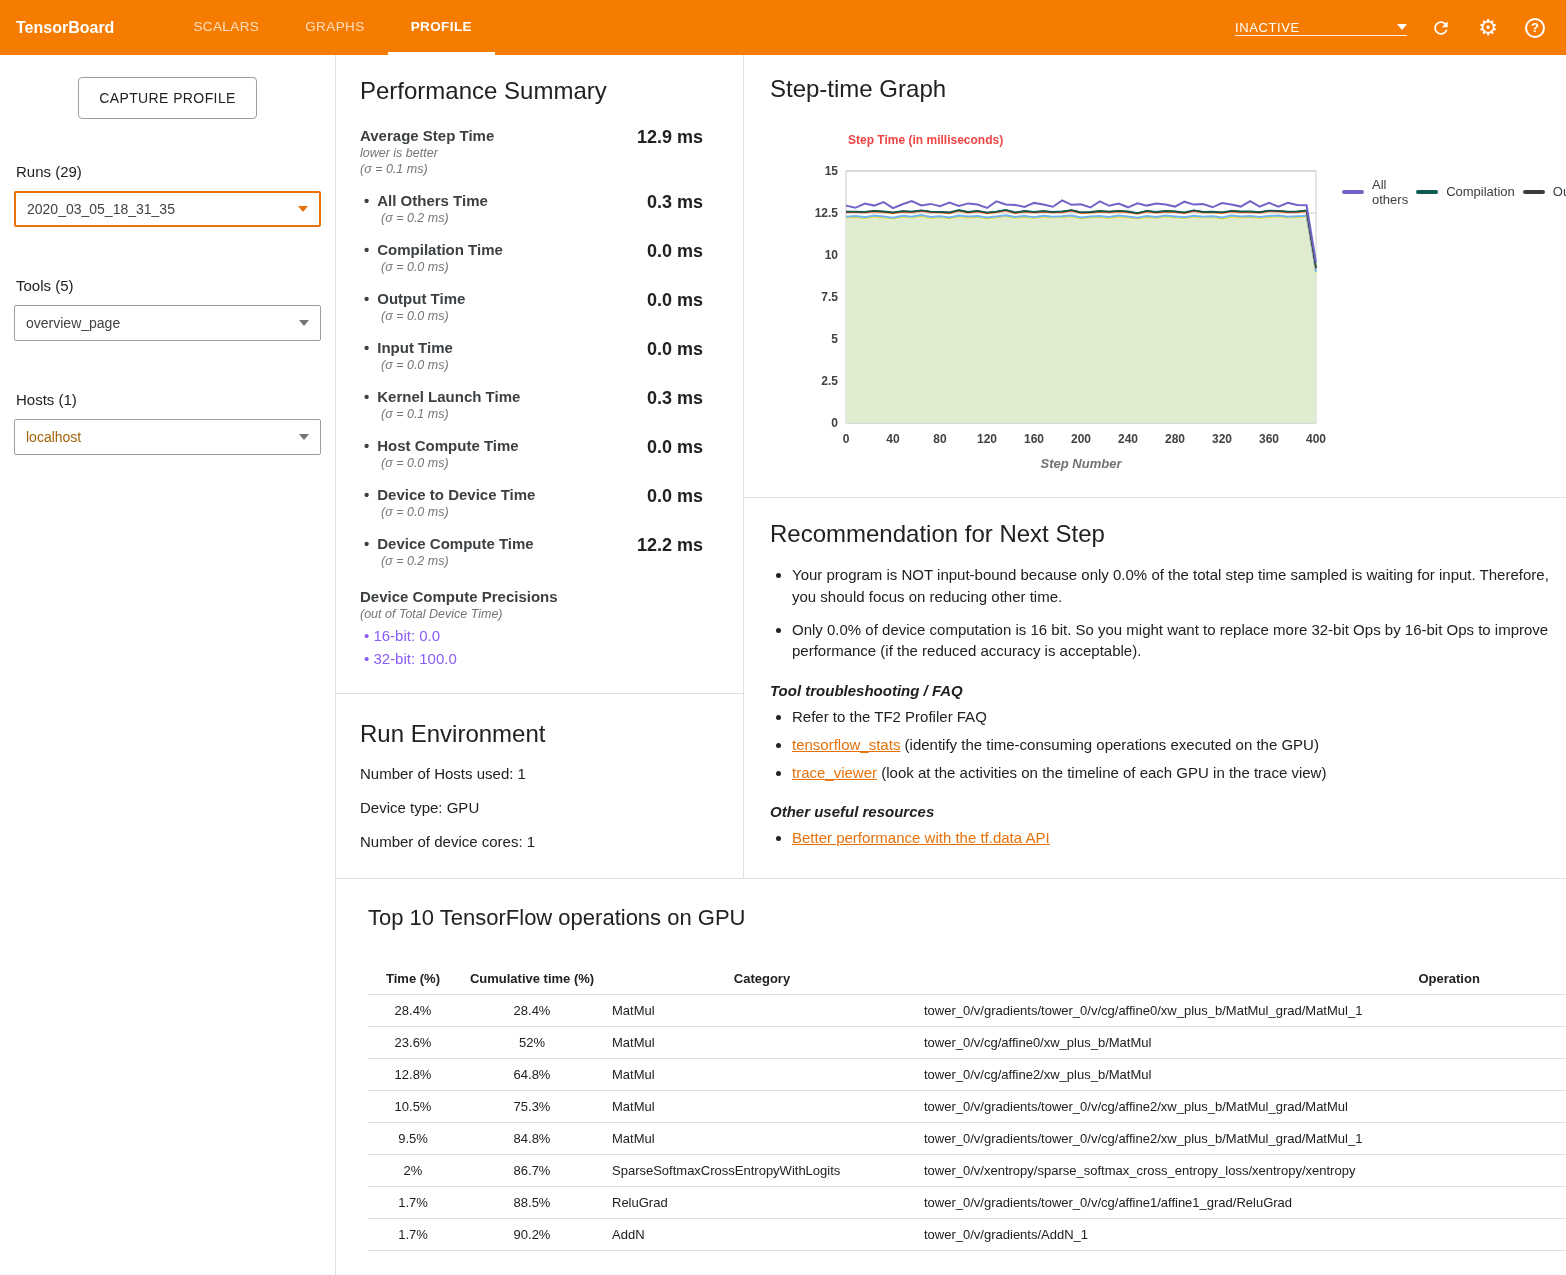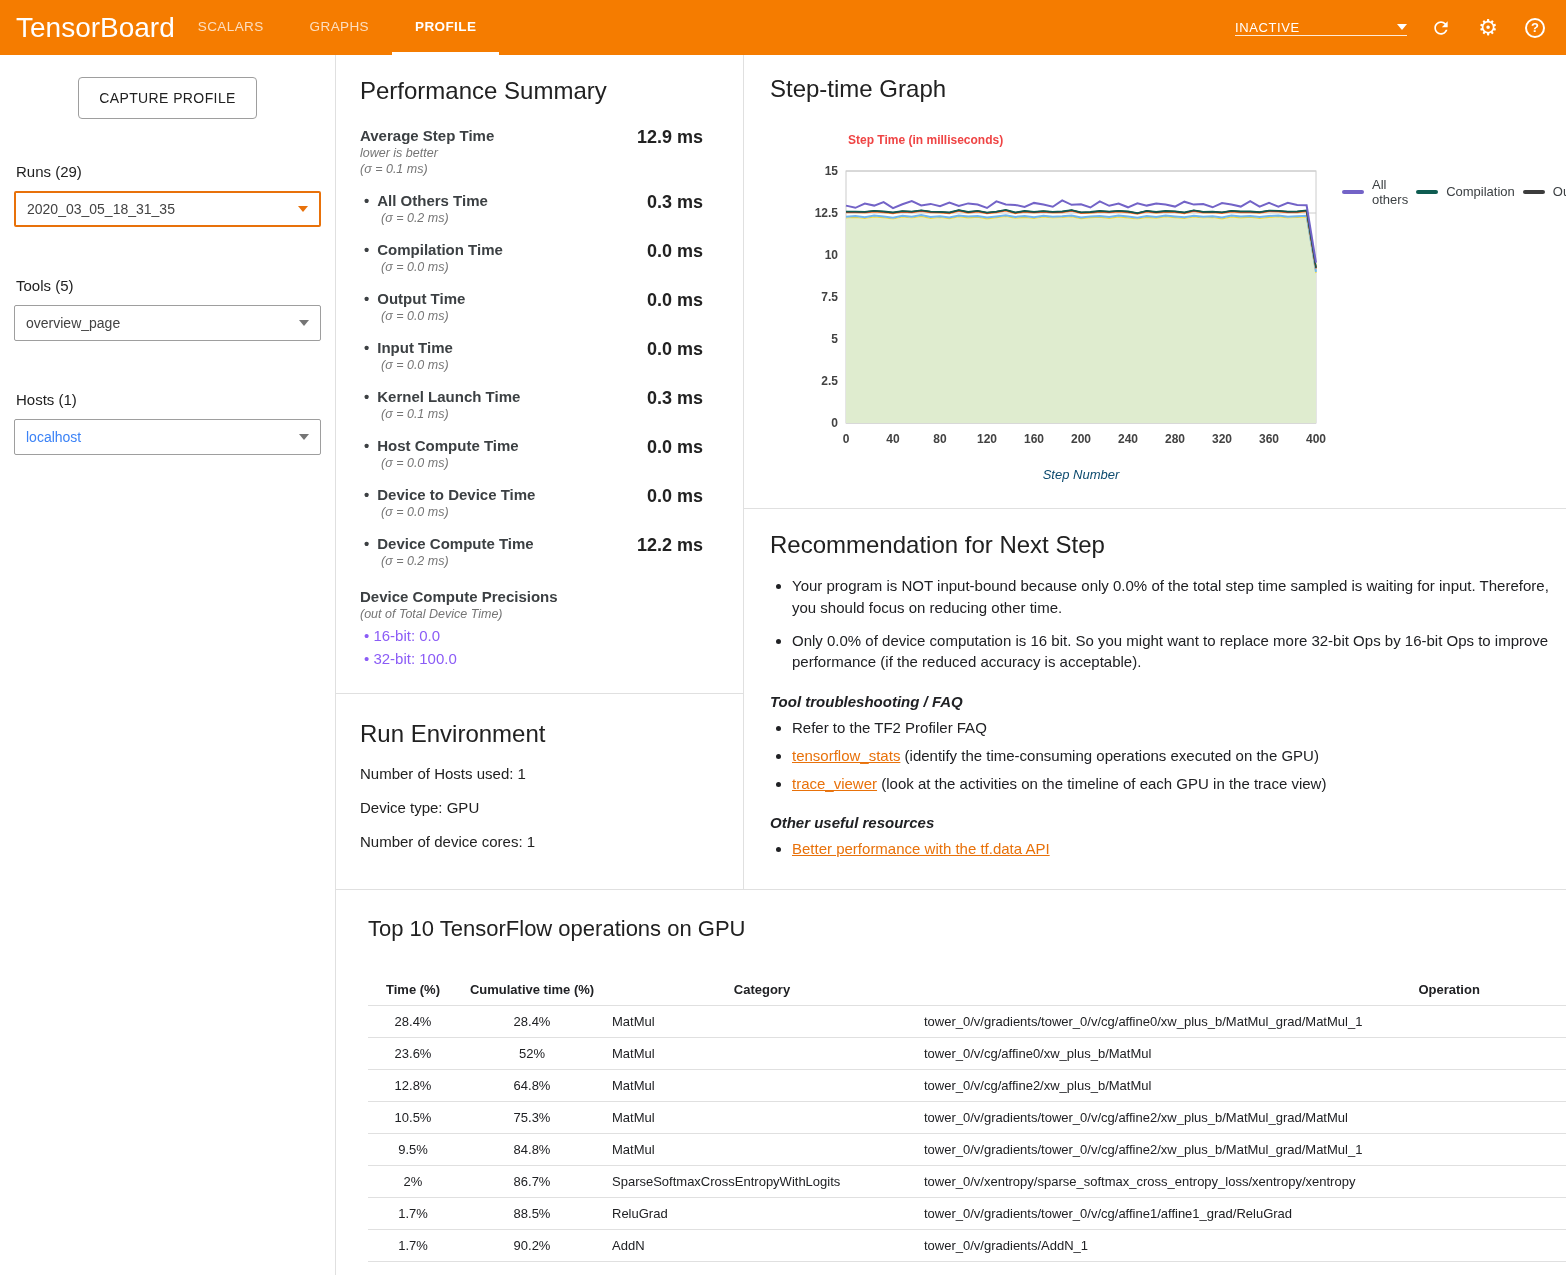--- a/index.html
+++ b/index.html
@@ -1,20 +1,20 @@
 <!DOCTYPE html>
 <html><head>
 <meta charset="utf-8">
 <style>
   * { box-sizing: border-box; margin: 0; padding: 0; }
   html,body { width: 1566px; background: #fff; font-family: "Liberation Sans", sans-serif; color: #212121; }
 
   
   .topbar { height: 55px; background: #f57c00; display: flex; align-items: stretch; padding: 0 18px 0 16px; color: #fff; }
-  .brand { display: flex; align-items: center; font-size: 28px; font-weight: normal; }
+  .brand { display: flex; align-items: center; font-size: 16px; font-weight: bold; margin-right: 56px; }
   .nav-tabs { display: flex; align-items: stretch; }
   .tab { display: flex; align-items: center; padding: 0 23px; font-size: 13.5px; letter-spacing: .4px; color: rgba(255,255,255,.75); border-bottom: 3px solid transparent; cursor: pointer; }
   .tab.active { color: #fff; border-bottom-color: #fff; font-weight: bold; }
   .topbar-right { margin-left: auto; display: flex; align-items: center; gap: 21px; }
   .status-select { width: 172px; display: flex; align-items: center; justify-content: space-between; border-bottom: 1px solid rgba(255,255,255,.85); font-size: 13px; letter-spacing: .6px; cursor: pointer; }
   .caret-white { width: 0; height: 0; border-left: 5px solid transparent; border-right: 5px solid transparent; border-top: 6px solid #fff; }
   .icon-btn { width: 26px; height: 26px; display: flex; align-items: center; justify-content: center; cursor: pointer; }
   .gear-glyph { font-size: 22px; line-height: 1; }
   .help-circle { width: 20px; height: 20px; border: 2px solid #fff; border-radius: 50%; display: flex; align-items: center; justify-content: center; font-size: 13px; font-weight: bold; }
 
@@ -26,21 +26,21 @@
   .perf-col { width: 408px; flex: none; border-right: 1px solid #e0e0e0; }
   .right-col { flex: 1; min-width: 0; }
 
   
   .capture-btn { display: block; margin: 0 auto 44px auto; background: #fff; border: 1px solid #9e9e9e; border-radius: 4px; padding: 12px 20px; font-size: 14px; letter-spacing: .4px; color: #212121; cursor: pointer; font-family: inherit; }
   .side-label { font-size: 15px; color: #212121; margin: 0 0 11px 2px; }
   .select { height: 36px; border: 1px solid #9e9e9e; border-radius: 2px; display: flex; align-items: center; justify-content: space-between; padding: 0 11px; font-size: 14px; color: #424242; cursor: pointer; margin-bottom: 50px; background: #fff; }
   .select.focused { border: 2px solid #e8710a; }
   .select .caret { width: 0; height: 0; border-left: 5px solid transparent; border-right: 5px solid transparent; border-top: 6px solid #757575; }
   .select.focused .caret { border-top-color: #e8710a; }
-  .select .muted { color: #3b82f6; }
+  .select .muted { color: #a16207; }
 
   
   .section-pad { padding: 22px 24px 26px 24px; }
   .section-title { font-size: 24px; font-weight: normal; color: #212121; }
   .avg-block { display: flex; justify-content: space-between; margin-top: 22px; }
   .metric-label { font-size: 15px; font-weight: bold; color: #3c4043; }
   .metric-sigma, .metric-note { font-size: 12.5px; font-style: italic; color: #757575; margin-top: 2px; }
   .metric-value { font-size: 18px; font-weight: bold; color: #212121; padding-right: 16px; white-space: nowrap; }
   .metric-row { display: flex; justify-content: space-between; margin-top: 16px; }
   .metric-row .metric-left { padding-left: 4px; }
@@ -53,21 +53,21 @@
 
   
   .env-line { font-size: 15px; color: #212121; margin-top: 17px; }
   .run-env .section-title { margin-top: 4px; }
 
   
   .graph-section { padding: 20px 26px 26px 26px; }
   .chart-wrap { margin-top: 30px; margin-left: 26px; }
   .chart-title { font-size: 12px; font-weight: bold; color: #ef4444; margin-left: 52px; margin-bottom: 16px; }
   .chart-row { display: flex; align-items: flex-start; gap: 16px; }
-  .chart-xlabel { width: 470px; margin-left: 50px; text-align: center; font-size: 13px; font-style: italic; color: #0c4a6e; margin-top: 15px; }
+  .chart-xlabel { width: 470px; margin-left: 50px; text-align: center; font-size: 13px; font-style: italic; color: #737373; margin-top: 4px; font-weight: bold; }
   .legend { display: flex; flex-direction: row; gap: 8px; padding-top: 6px; }
   .legend-item { display: flex; align-items: center; gap: 8px; }
   .legend-swatch { width: 22px; height: 4px; border-radius: 2px; flex: none; }
   .legend-label { font-size: 13px; color: #3c4043; }
 
   
   .reco-section { border-top: 1px solid #e0e0e0; padding: 22px 13px 30px 26px; }
   .reco-section ul { list-style: disc; padding-left: 22px; }
   .reco-bullets { margin-top: 16px; }
   .reco-bullets li { font-size: 15px; color: #202124; line-height: 1.45; margin-top: 11px; max-width: 770px; }

